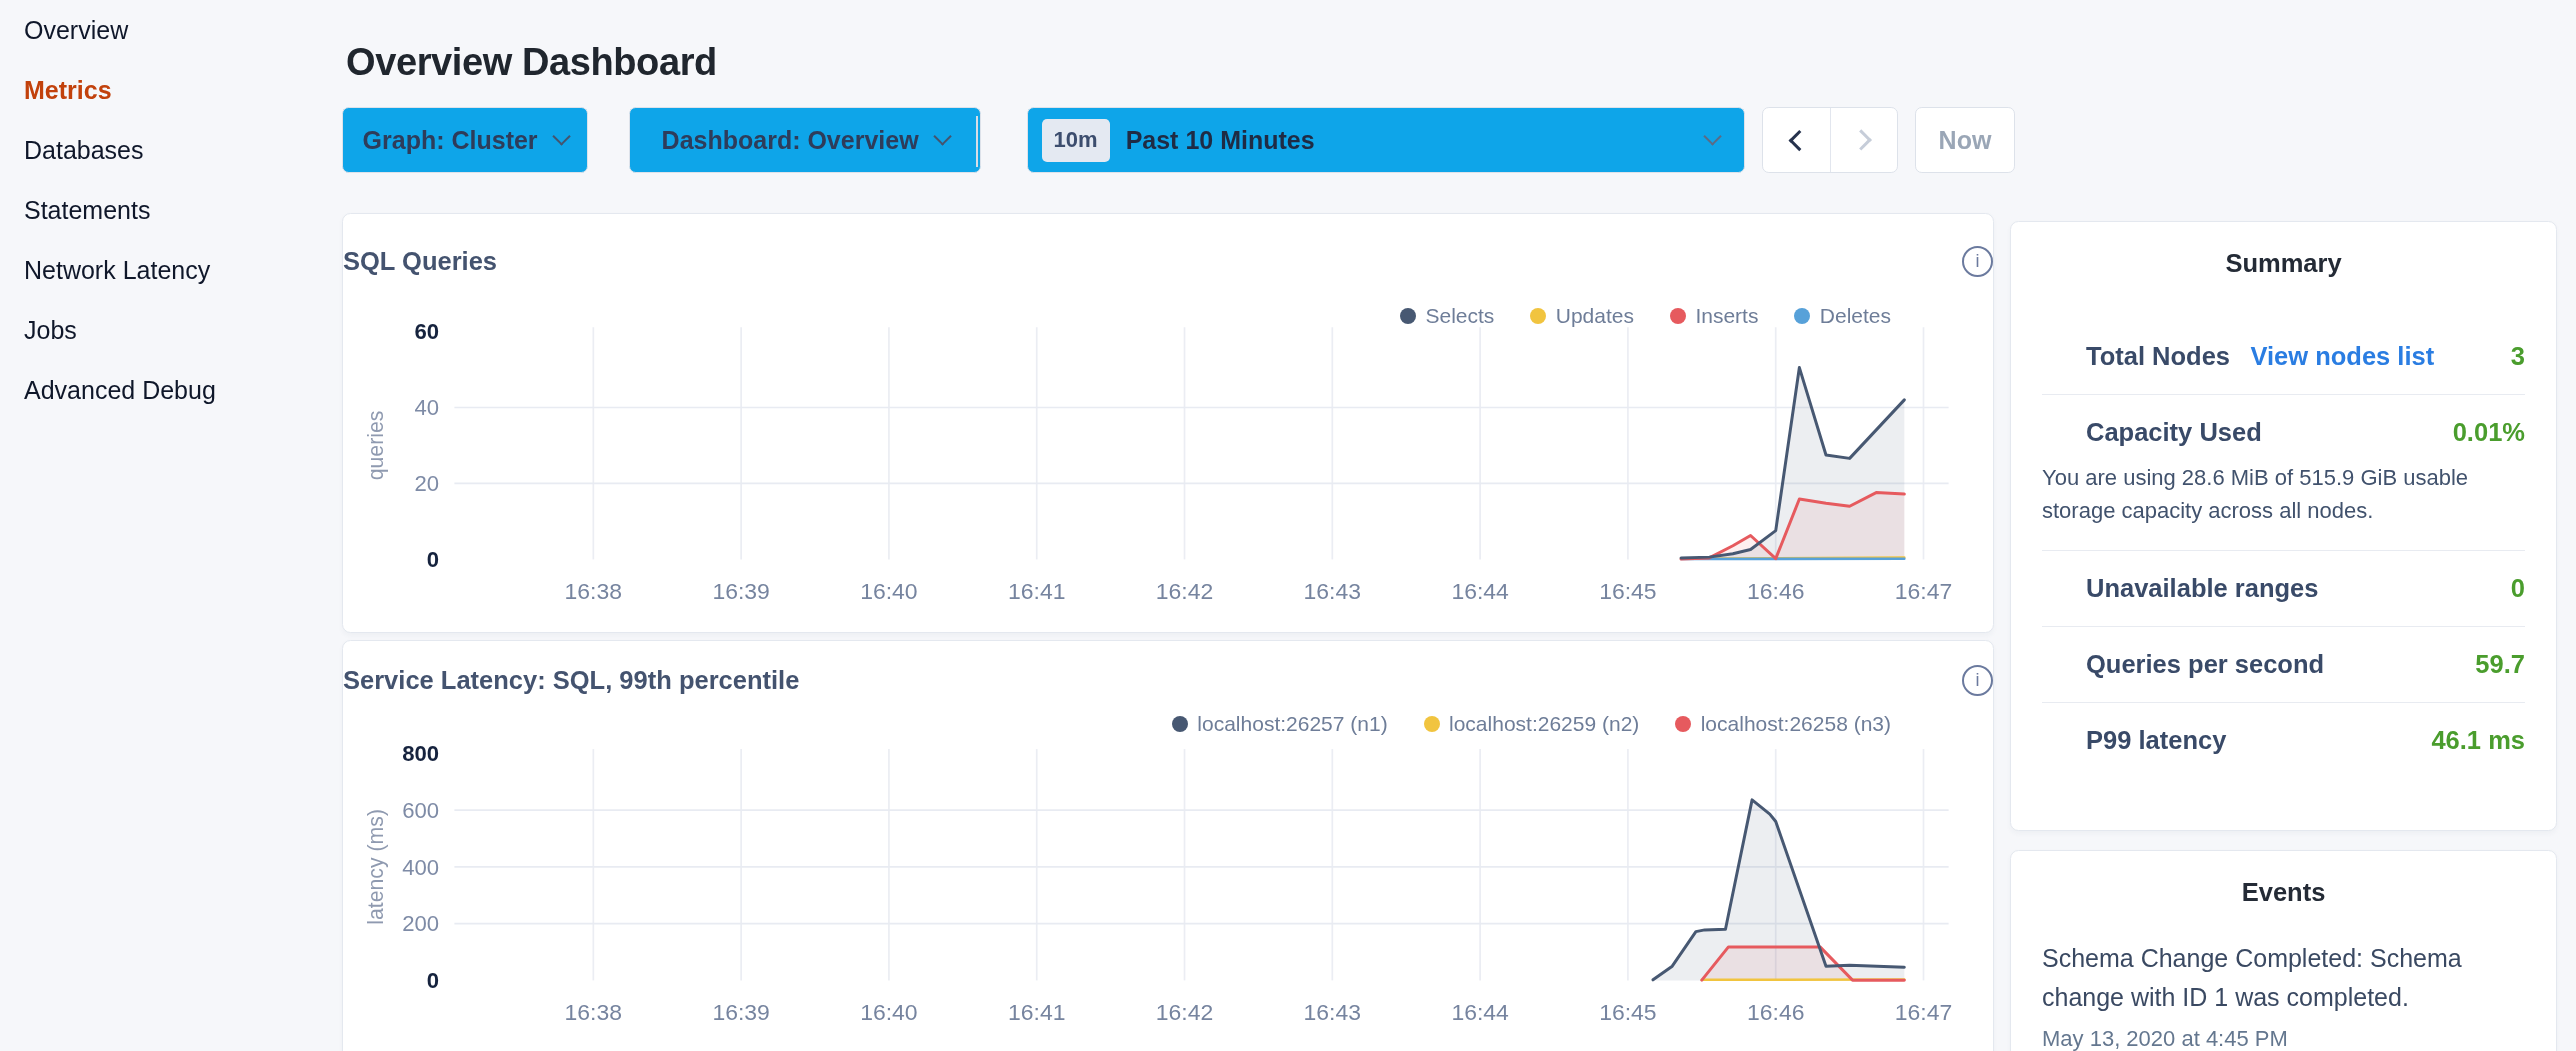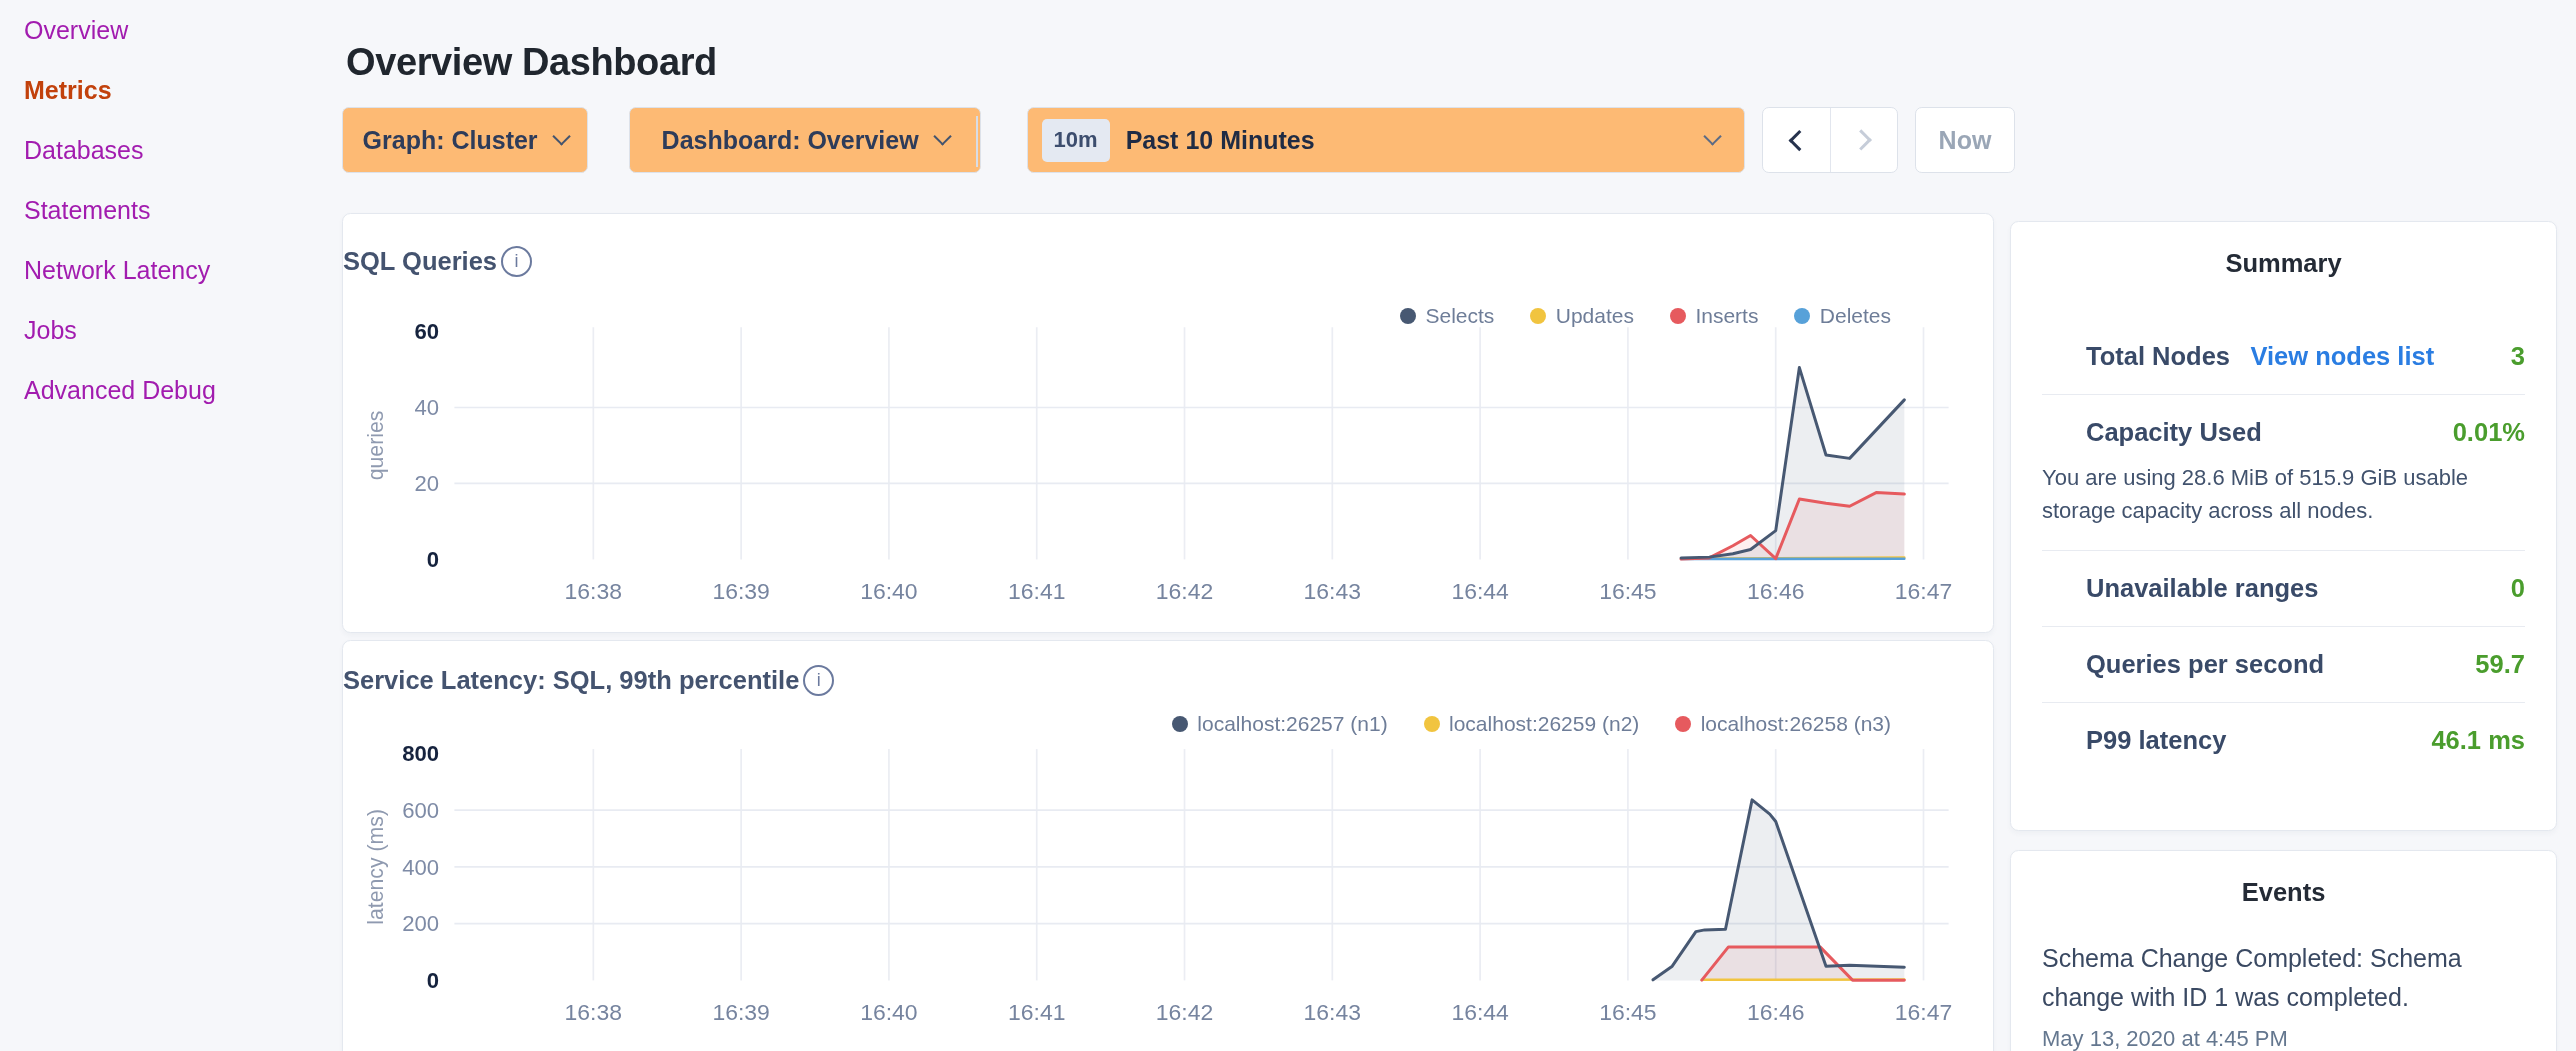--- a/index.html
+++ b/index.html
@@ -1,26 +1,26 @@
 <!DOCTYPE html>
 <html style="font-size:13.6px"><head>
 <meta charset="utf-8">
 <style>
   * { margin:0; padding:0; box-sizing:border-box; }
   html,body { width:2576px; height:1051px; overflow:hidden; }
   body { background:#f6f7fa; font-family:"Liberation Sans",sans-serif; position:relative; }
 
   
   .sidebar { position:absolute; left:0; top:0; width:342px; padding-left:24px; }
-  .nav-item { height:60px; display:flex; align-items:center; font-size:25px; color:#a21caf; cursor:pointer; }
+  .nav-item { height:60px; display:flex; align-items:center; font-size:25px; color:#0f172a; cursor:pointer; }
   .nav-item.active { color:#c2410c; font-weight:700; }
 
   
   .page-title { position:absolute; left:346px; top:41px; font-size:38px; font-weight:700; color:#20262e; letter-spacing:-0.4px; }
-  .btn { position:absolute; top:107px; height:66px; background:#fdba74; border:1.7px solid #dde2ea; border-radius:6.8px;
+  .btn { position:absolute; top:107px; height:66px; background:#0ea5e9; border:1.7px solid #dde2ea; border-radius:6.8px;
          display:flex; align-items:center; justify-content:center; gap:17px; font-size:25px; font-weight:700;
          color:#2e3c5a; cursor:pointer; }
   #btn-graph { left:342px; width:246px; }
   #btn-dashboard { left:629px; width:352px; }
   .chev-down { width:12.8px; height:12.8px; border-left:2.6px solid #44546e; border-bottom:2.6px solid #44546e;
                transform:rotate(-45deg); margin-top:-6.8px; }
   .divider-v { position:absolute; left:976px; top:116px; width:1.7px; height:51px; background:#d8dde6; }
 
   .time-dd { left:1027px; width:718px; justify-content:flex-start; padding:0 25.5px 0 13.6px; gap:16px; }
   .time-badge { background:#e4e9f2; border-radius:5.1px; font-size:22px; font-weight:700; color:#3c4d6e; padding:8.5px 12px; }
@@ -36,21 +36,21 @@
   .now-btn { position:absolute; left:1915px; top:107px; width:100px; height:66px; background:#fff; border:1.7px solid #dde2ea;
              border-radius:6.8px; color:#9aa6b6; font-size:25px; font-weight:700; display:flex; align-items:center; justify-content:center; }
 
   
   .panel { position:absolute; background:#fff; border:1.7px solid #e4e8ef; border-radius:8.5px; box-shadow:0 2.6px 5.1px rgba(60,70,90,0.04); }
   #chart-panel-0 { left:342px; top:213px;  width:1652px; height:420px; }
   #chart-panel-1 { left:342px; top:640px;  width:1652px; height:442px; }
   #summary-panel { left:2010px; top:221px;  width:547px;  height:610px; }
   #events-panel  { left:2010px; top:850px; width:547px;  height:230px; }
 
-  .chart-title-row { position:absolute; left:0; right:0; display:flex; align-items:center; justify-content:flex-start; gap:4px;
+  .chart-title-row { position:absolute; left:0; right:0; display:flex; align-items:center; justify-content:space-between; gap:4px;
                      font-size:25.5px; font-weight:700; color:#44536f; }
   #chart-panel-0 .chart-title-row { top:32px; }
   #chart-panel-1 .chart-title-row { top:24px; }
   .info-icon { width:31px; height:31px; border:2.6px solid #6b7a9e; border-radius:50%; display:flex; align-items:center;
                justify-content:center; font-size:18px; color:#6b7a9e; font-weight:400; flex:none; }
   .legend { position:absolute; right:102px; display:flex; align-items:center; gap:36px; }
   #chart-panel-0 .legend { top:90px; }
   #chart-panel-1 .legend { top:71px; }
   .legend-item { display:flex; align-items:center; gap:9.4px; font-size:21px; color:#6e7d98; }
   .legend-swatch { width:16px; height:16px; border-radius:50%; flex:none; }

